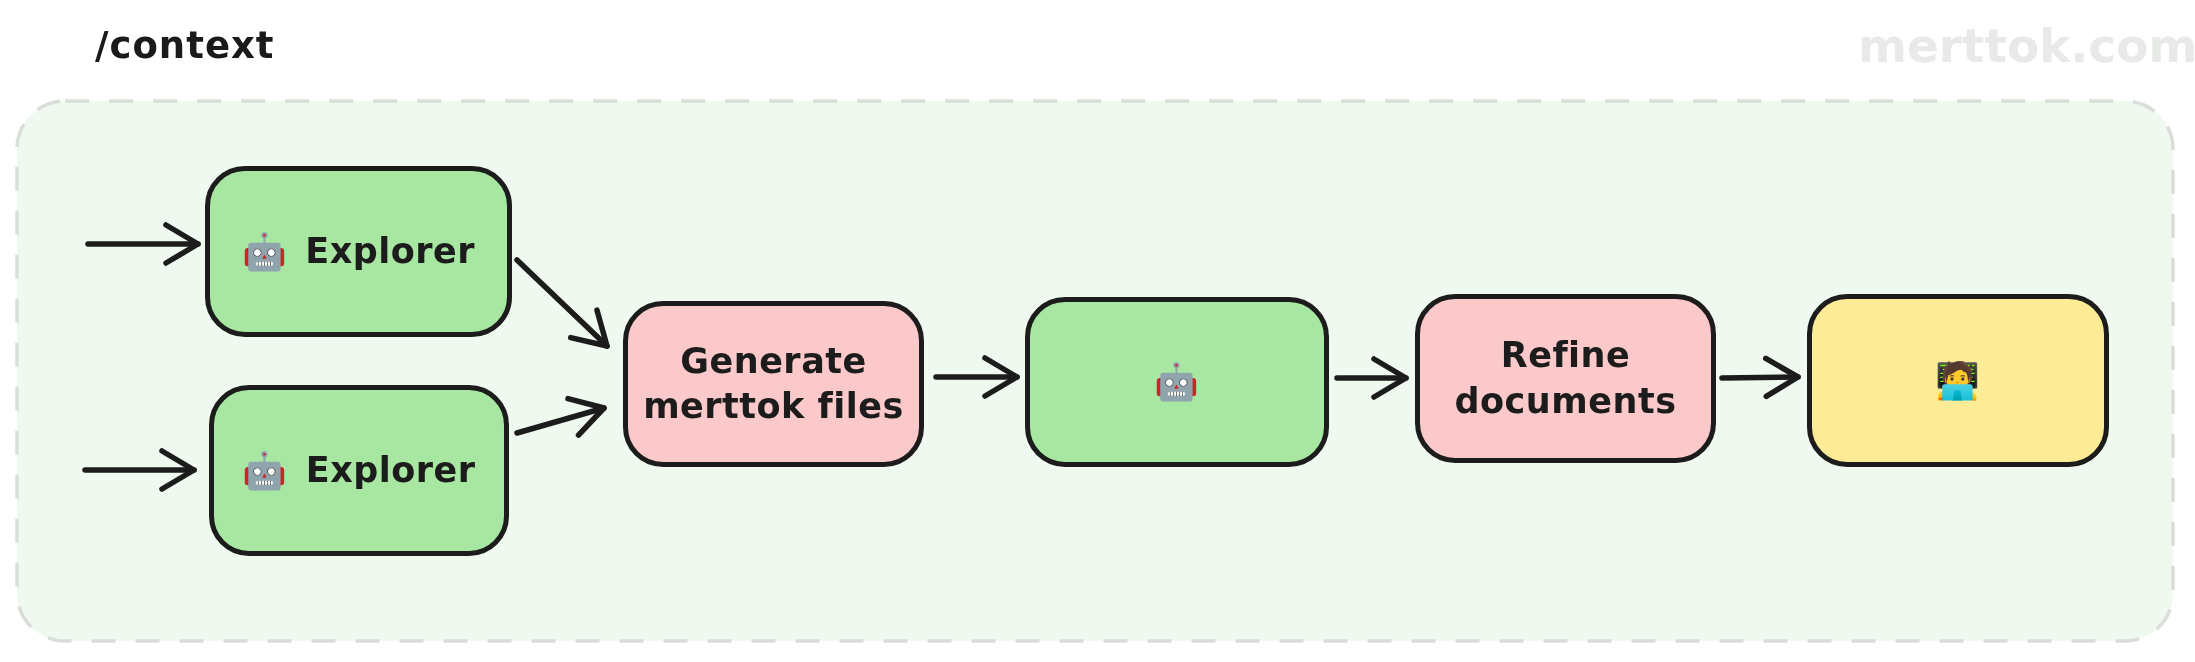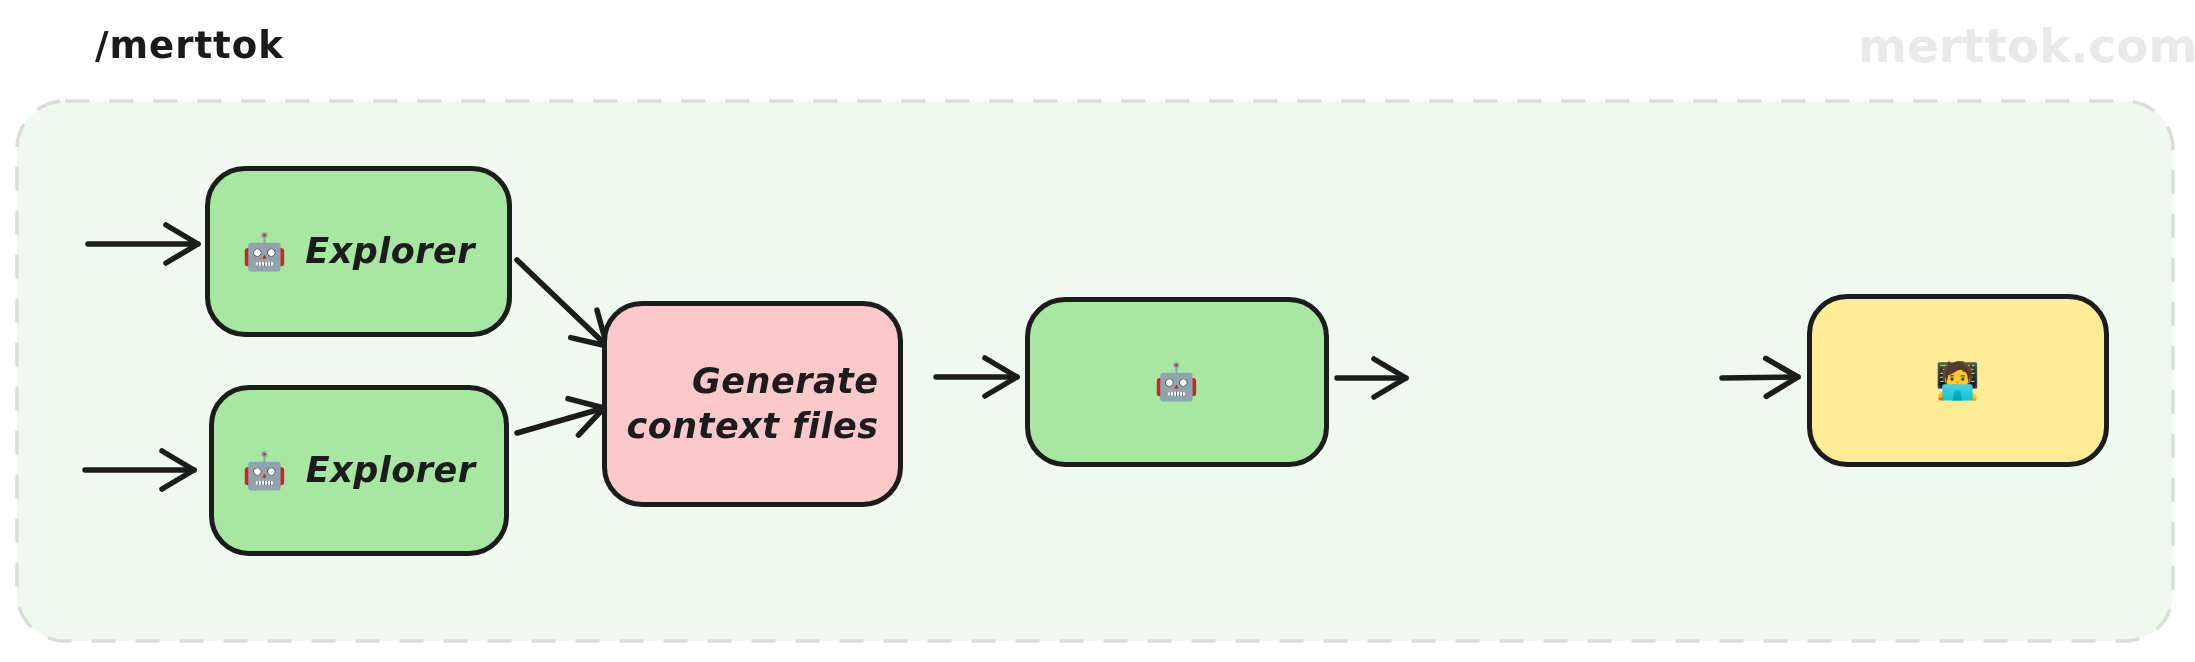--- a/index.html
+++ b/index.html
@@ -72,37 +72,36 @@
     font-size: 35px;
     font-weight: 600;
     letter-spacing: 0.5px;
     color: var(--stroke, #1c1c1c);
   }
   .node .emoji {
     font-size: 36px;
     line-height: 1;
   }
   .node .label {
-    text-align: right;
+    text-align: center;
     line-height: 1.3;
-    font-style: italic;
   }
   .node .label .line {
     display: block;
   }
   .node .label .line:empty {
     display: none;
   }
 </style>
 </head>
 <body>
 
 <div class="stage">
 
-  <div class="title">/merttok</div>
+  <div class="title">/context</div>
   <div class="watermark">merttok.com</div>
 
   <svg class="layer" viewBox="0 0 2195 662" xmlns="http://www.w3.org/2000/svg">
     <defs>
       <marker id="chevron" markerUnits="userSpaceOnUse" markerWidth="80" markerHeight="60" viewBox="-55 -30 80 60" refX="0" refY="0" orient="auto">
         <path class="chev" d="M -32 -19 L 0 0 L -32 19"></path>
       </marker>
     </defs>
 
     <rect class="container-rect" x="17" y="101" width="2156" height="540" rx="48"></rect>
@@ -123,29 +122,35 @@
     </span>
   </div>
 
   <div class="node" style="left: 209px; top: 385px; width: 300px; height: 171px; background: rgb(168, 231, 162);">
     <span class="emoji">🤖</span>
     <span class="label">
       <span class="line">Explorer</span>
     </span>
   </div>
 
-  <div class="node" style="left: 602px; top: 301px; width: 301px; height: 206px; background: rgb(251, 201, 201);">
+  <div class="node" style="left: 623px; top: 301px; width: 301px; height: 166px; background: rgb(251, 201, 201);">
     <span class="label">
       <span class="line">Generate</span>
-      <span class="line">context files</span>
+      <span class="line">merttok files</span>
     </span>
   </div>
 
   <div class="node" style="left: 1025px; top: 297px; width: 304px; height: 170px; background: rgb(168, 231, 162);">
     <span class="emoji">🤖</span>
   </div>
 
+  <div class="node" style="left: 1415px; top: 294px; width: 301px; height: 169px; background: rgb(251, 201, 201);">
+    <span class="label">
+      <span class="line">Refine</span>
+      <span class="line">documents</span>
+    </span>
+  </div>
 
   <div class="node" style="left: 1807px; top: 294px; width: 302px; height: 173px; background: rgb(253, 236, 149);">
     <span class="emoji">🧑‍💻</span>
   </div>
 
 </div>
 
 </body></html>

